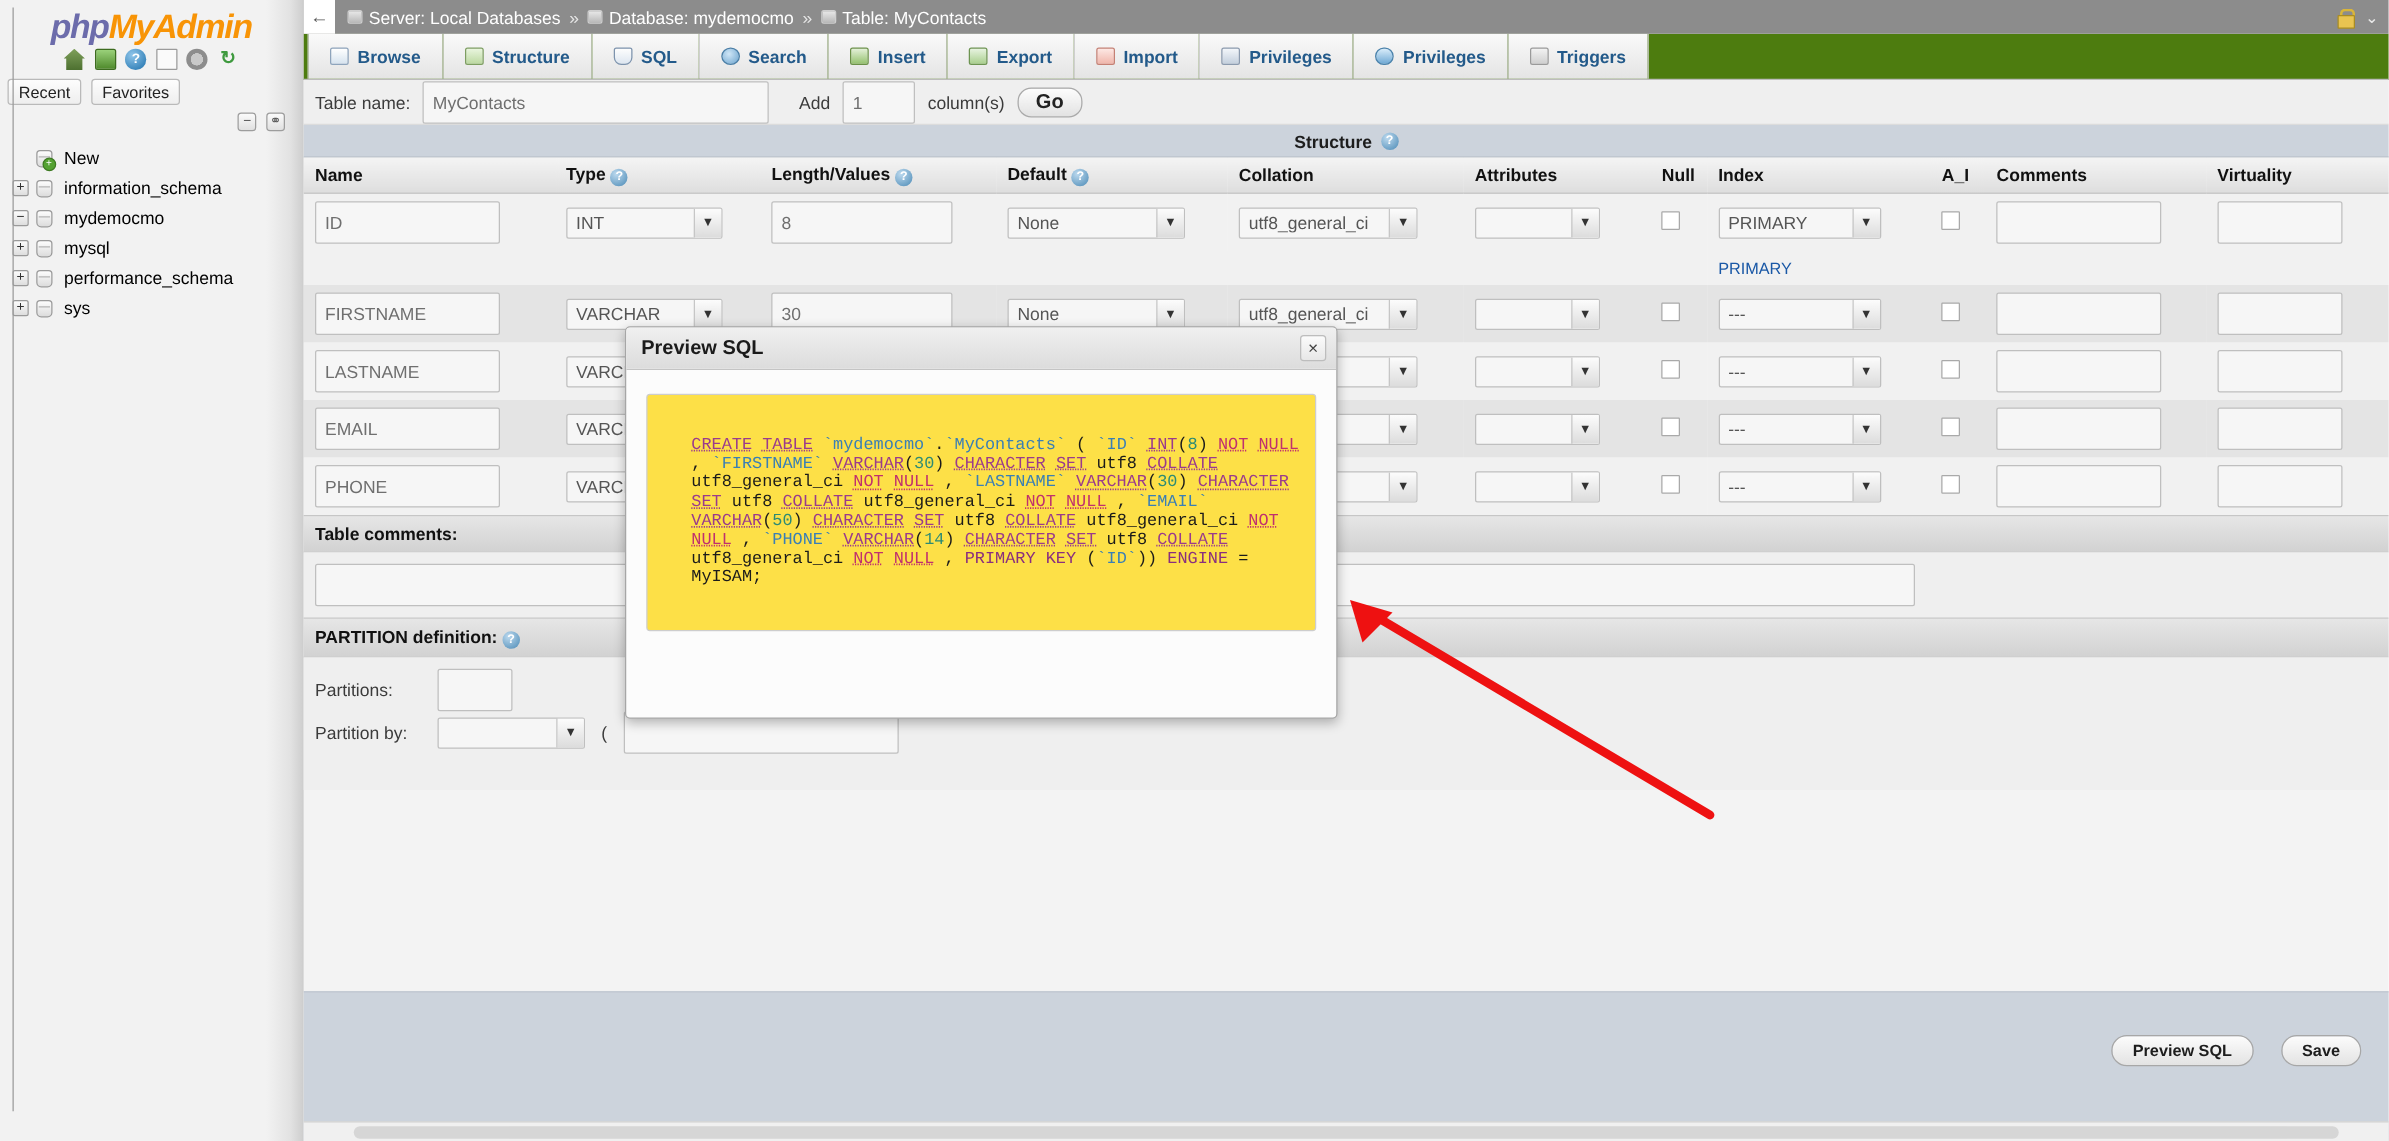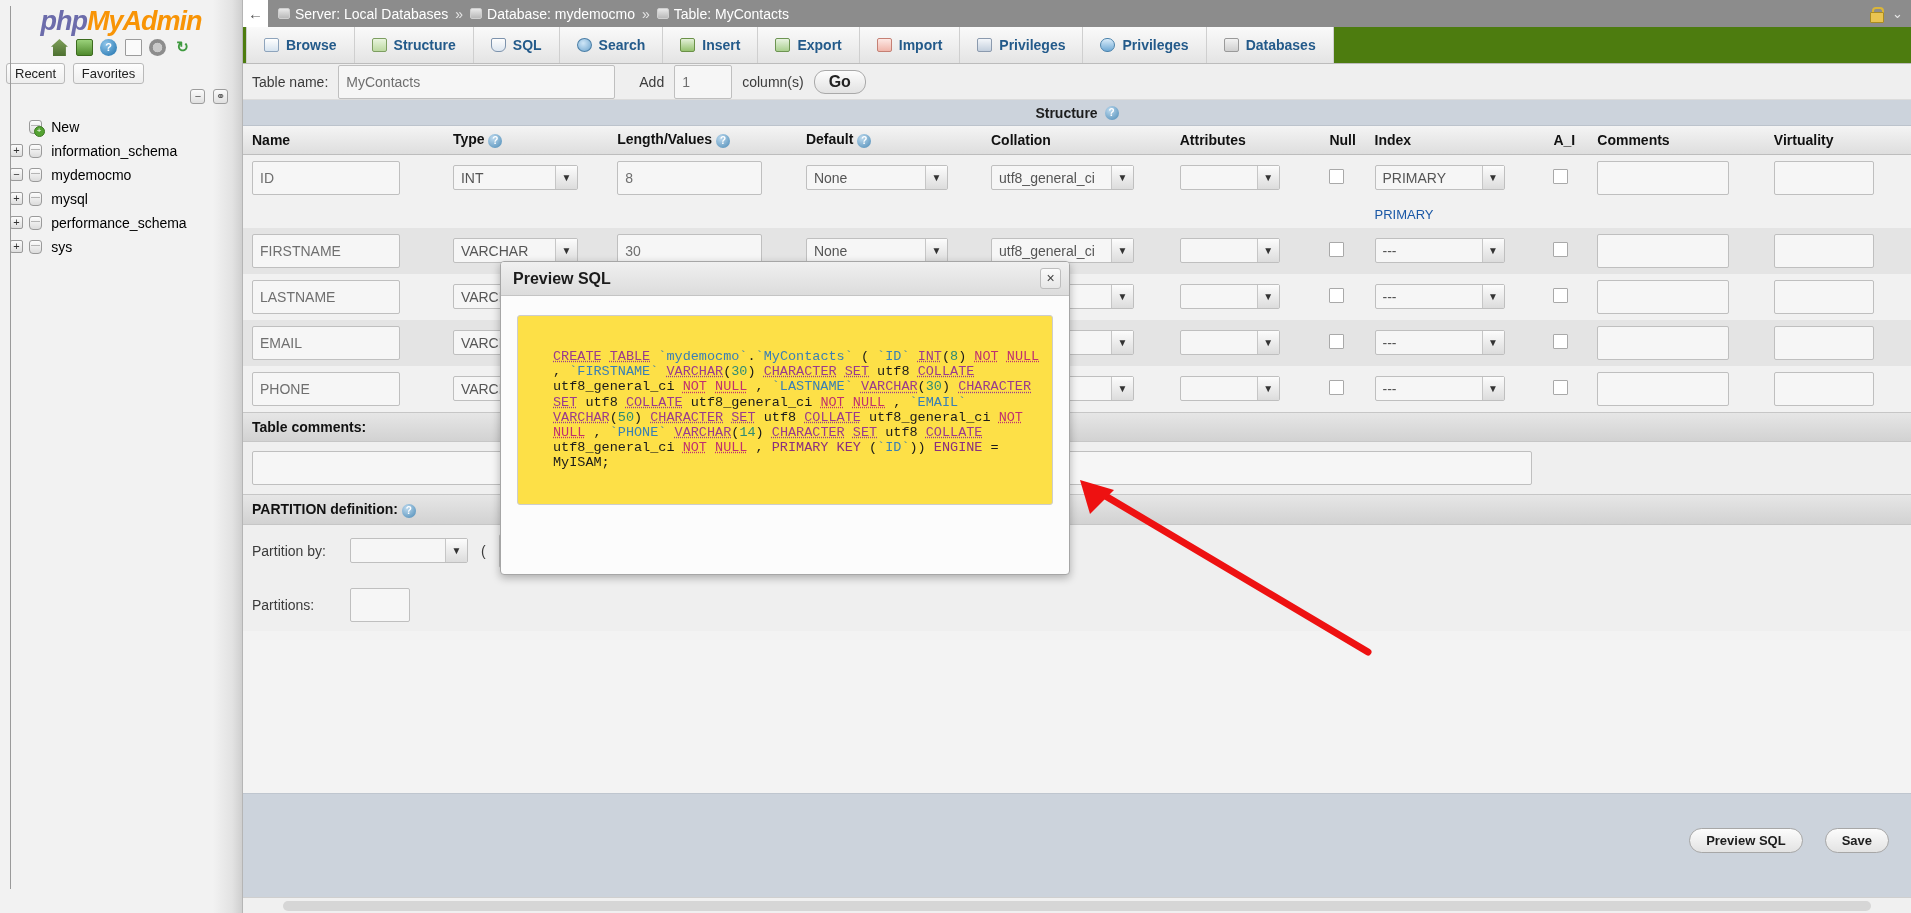--- a/index.html
+++ b/index.html
@@ -365,21 +365,21 @@
     <div class="tab">
         <span class="tabicon ti-privileges"></span>
         <span>Privileges</span>
       </div>
     <div class="tab">
         <span class="tabicon ti-operations"></span>
         <span>Privileges</span>
       </div>
     <div class="tab">
         <span class="tabicon ti-triggers"></span>
-        <span>Databases</span>
+        <span>Triggers</span>
       </div>
   </div>
 
   <div id="content">
 
     <div id="tablename-row">
       <span class="lbl">Table name:</span>
       <input class="txtinput" style="width: 277px;" value="MyContacts">
       <span class="lbl" style="margin-left:14px;">Add</span>
       <input class="txtinput" style="width: 58px;" value="1">
@@ -503,29 +503,29 @@
     <div class="sec-head">Table comments:</div>
     <div class="sec-body">
       <input class="txtinput" style="width: 1280px;" value="">
     </div>
 
     <div class="sec-head">
       <span>PARTITION definition:</span>
       <span class="helpq">?</span>
     </div>
     <div class="sec-body">
+      <div style="display:flex;align-items:center;gap:13px;">
+        <span class="lbl" style="width:85px;">Partitions:</span>
+        <input class="txtinput" style="width: 60px;" value="">
+      </div>
       <div style="display:flex;align-items:center;gap:13px;margin-bottom:20px;">
         <span class="lbl" style="width:85px;">Partition by:</span>
         <span class="selwrap"><select class="sel" style="width:118px"><option></option></select><span class="selarrow">▼</span></span>
         <span class="lbl">(</span>
         <input class="txtinput" style="width: 220px;">
-      </div>
-      <div style="display:flex;align-items:center;gap:13px;">
-        <span class="lbl" style="width:85px;">Partitions:</span>
-        <input class="txtinput" style="width: 60px;" value="">
       </div>
     </div>
 
     <div id="footbar">
       <div id="footbtns">
         <button class="btn-round">Preview SQL</button>
         <button class="btn-round">Save</button>
       </div>
     </div>
 

